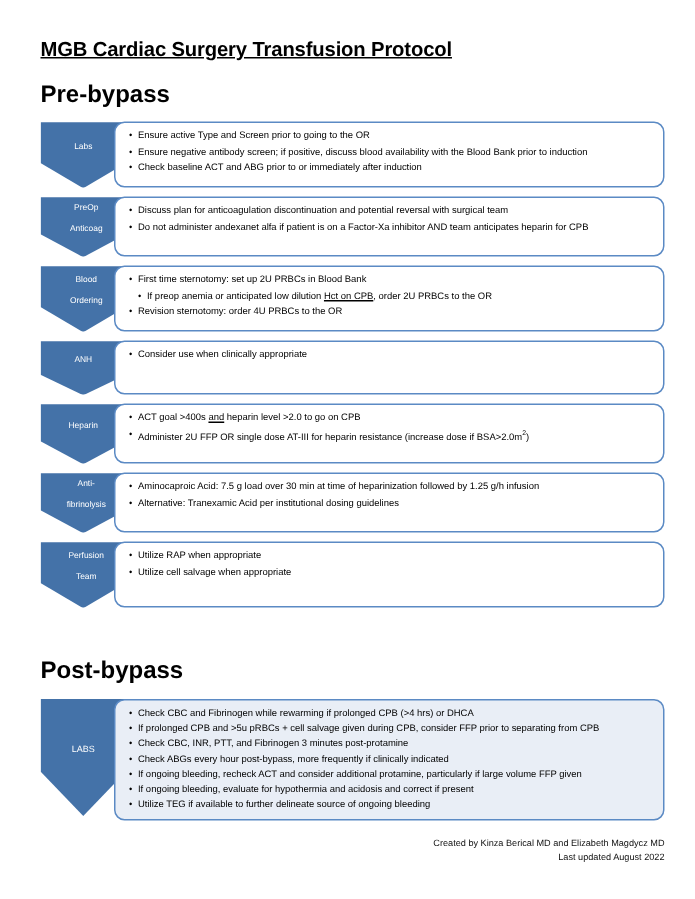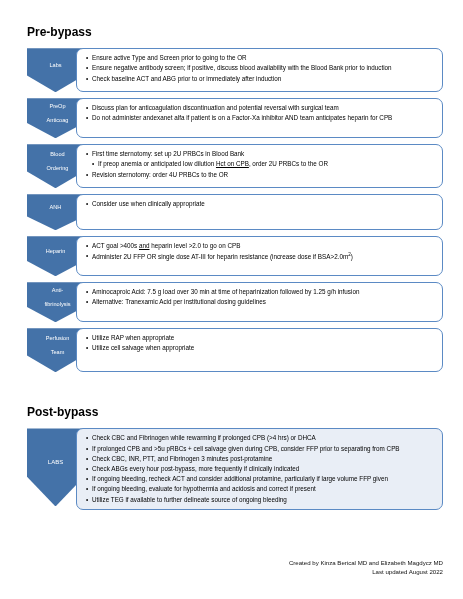--- a/index.html
+++ b/index.html
@@ -24,21 +24,21 @@
   }
   .doc-title {
     font-size: 13.5px;
     font-weight: bold;
     text-decoration: underline;
     letter-spacing: -0.1px;
     margin: 0 0 14px 0;
     line-height: 1.1;
   }
   .section-heading {
-    font-size: 12px;
+    font-size: 16px;
     font-weight: bold;
     margin: 0 0 9px 0;
     line-height: 1.1;
   }
   .section-heading.post {
     margin-top: 34px;
   }
 
   
   .flow-row {
@@ -117,20 +117,21 @@
     font-size: 6.1px;
     line-height: 1.6;
     color: #111111;
   }
 </style>
 </head>
 <body>
 
 <div class="page">
 
+  <h1 class="doc-title">MGB Cardiac Surgery Transfusion Protocol</h1>
 
   <h2 class="section-heading">Pre-bypass</h2>
 
   <div class="flow-row row-labs">
     <div class="chev">
       <span>Labs</span>
     </div>
     <div class="callout">
       <ul class="bullets">
         <li>Ensure active Type and Screen prior to going to the OR</li>

